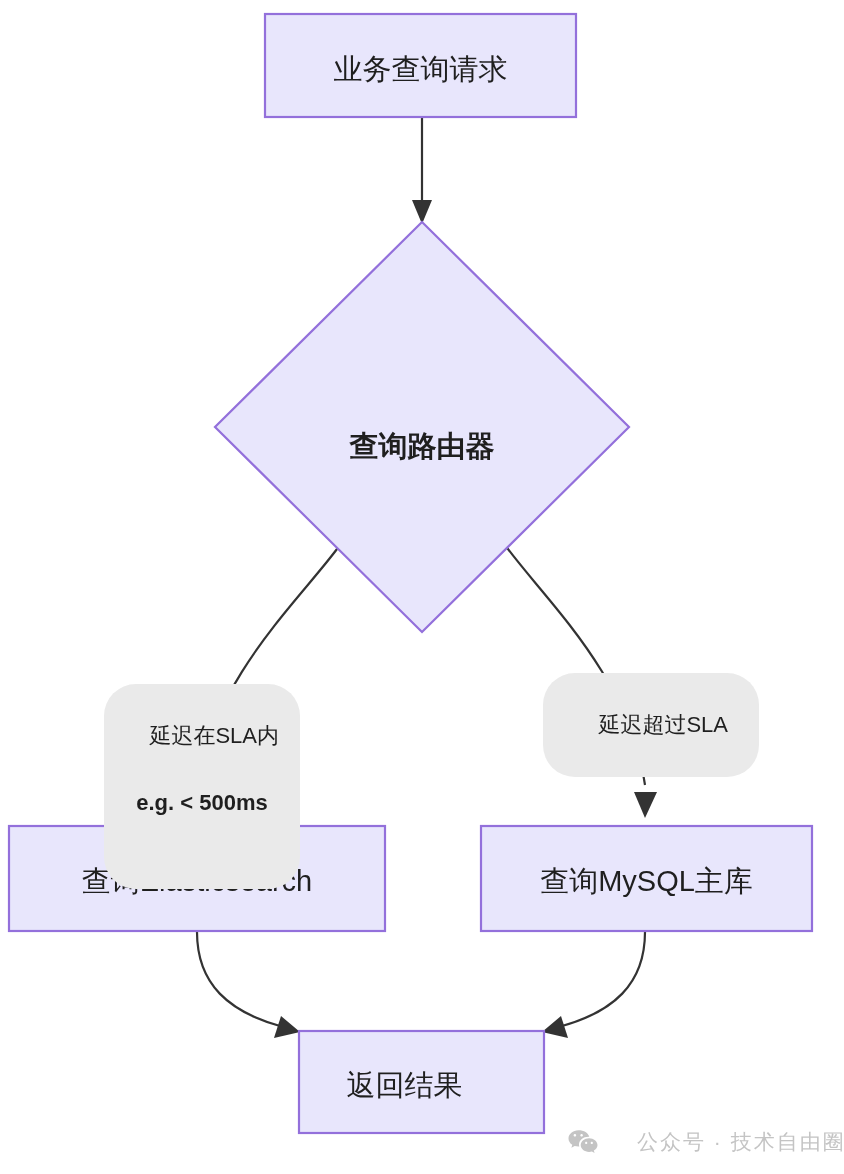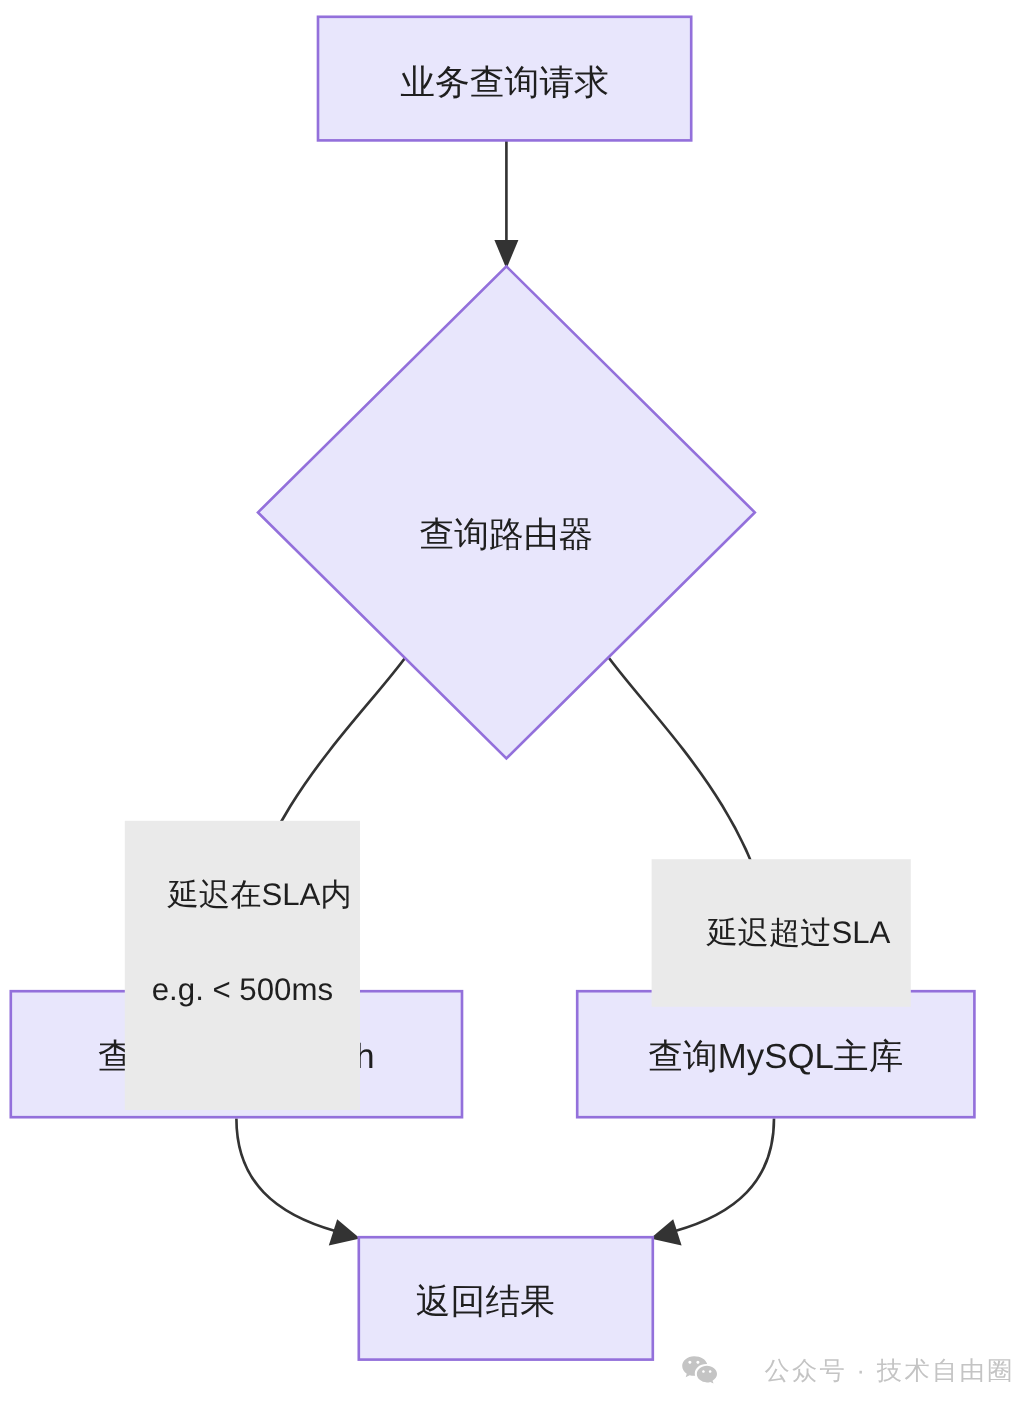--- a/index.html
+++ b/index.html
@@ -53,28 +53,30 @@
     white-space: pre;
     pointer-events: none;
   }
   .label-cn {
     font-size: 29px;
   }
   .edge-label {
     position: absolute;
     background: #eaeaea;
     color: #1f1f1f;
-    font-size: 26px;
+    font-size: 22px;
     line-height: 1.52;
     text-align: center;
     padding: 2px 6px;
     white-space: pre;
+    border-radius: 32px;
   }
   .edge-label .edge-label-line2 {
     display: block;
+    font-weight: bold;
   }
   .watermark {
     position: absolute;
     display: flex;
     align-items: center;
     gap: 9px;
     color: #c4c4c4;
     font-size: 21px;
     letter-spacing: 2px;
     user-select: none;
@@ -121,36 +123,36 @@
 
     <rect class="node-shape" x="9" y="826" width="376" height="105"></rect>
 
     <rect class="node-shape" x="481" y="826" width="331" height="105"></rect>
 
     <rect class="node-shape" x="299" y="1031" width="245" height="102"></rect>
   </svg>
 
   <div class="node-label label-cn" style="left:265px; top:50px; width:311px;">业务查询请求</div>
 
-  <div class="node-label" style="left:222px; top:385px; width:400px;">
+  <div class="node-label" style="left:222px; top:385px; width:400px;font-weight:bold;">
     <div class="label-cn">查询路由器</div>
   </div>
 
   <div class="node-label label-cn" style="left:9px; top:862px; width:376px;">查询Elasticsearch</div>
 
   <div class="node-label label-cn" style="left:481px; top:862px; width:331px;">查询MySQL主库</div>
 
   <div class="node-label label-cn" style="left:299px; top:1066px; width:211px;">返回结果</div>
 
   <div class="edge-label" style="left:104px; top:684px; width:184px;">
     <span>延迟在SLA内</span>
     <span class="edge-label-line2">e.g. &lt; 500ms</span>
   </div>
 
-  <div class="edge-label" style="left:543px; top:716px; width:204px;">
+  <div class="edge-label" style="left:543px; top:673px; width:204px;">
     <span>延迟超过SLA</span>
   </div>
 
   <div class="watermark" style="left:568px; top:1128px;gap:39px;">
     <span style="display:inline-block; width:30px; height:26px;">
       <svg viewBox="0 0 30 26" width="30" height="26" xmlns="http://www.w3.org/2000/svg">
         <path fill="#c4c4c4" d="M10.4 1.2C4.9 1.2 0.5 4.9 0.5 9.4c0 2.6 1.5 4.9 3.8 6.4l-0.9 2.9 3.3-1.7c1.1 0.3 2.3 0.5 3.7 0.5 0.3 0 0.6 0 0.9 0-0.2-0.6-0.3-1.3-0.3-2 0-4.3 4.2-7.8 9.4-7.8 0.3 0 0.6 0 0.9 0C20.4 3.9 15.9 1.2 10.4 1.2z M6.9 7.5c-0.7 0-1.3-0.6-1.3-1.3s0.6-1.3 1.3-1.3 1.3 0.6 1.3 1.3S7.6 7.5 6.9 7.5z M13.6 7.5c-0.7 0-1.3-0.6-1.3-1.3s0.6-1.3 1.3-1.3 1.3 0.6 1.3 1.3S14.3 7.5 13.6 7.5z"></path>
         <path fill="#c4c4c4" d="M29.5 16.1c0-3.8-3.8-6.9-8.4-6.9s-8.4 3.1-8.4 6.9 3.8 6.9 8.4 6.9c1 0 1.9-0.1 2.8-0.4l2.7 1.4-0.8-2.4C28 20.4 29.5 18.4 29.5 16.1z M18.2 15c-0.6 0-1.1-0.5-1.1-1.1s0.5-1.1 1.1-1.1 1.1 0.5 1.1 1.1S18.8 15 18.2 15z M23.8 15c-0.6 0-1.1-0.5-1.1-1.1s0.5-1.1 1.1-1.1 1.1 0.5 1.1 1.1S24.4 15 23.8 15z"></path>
       </svg>
     </span>

